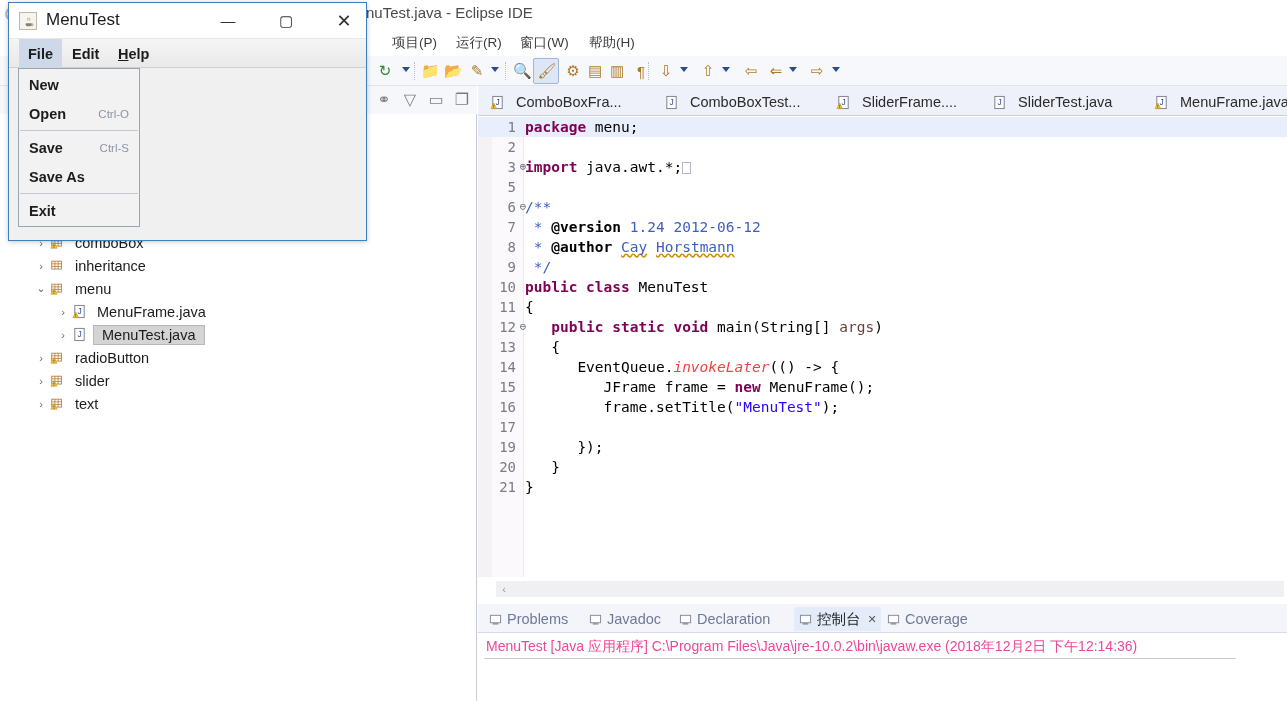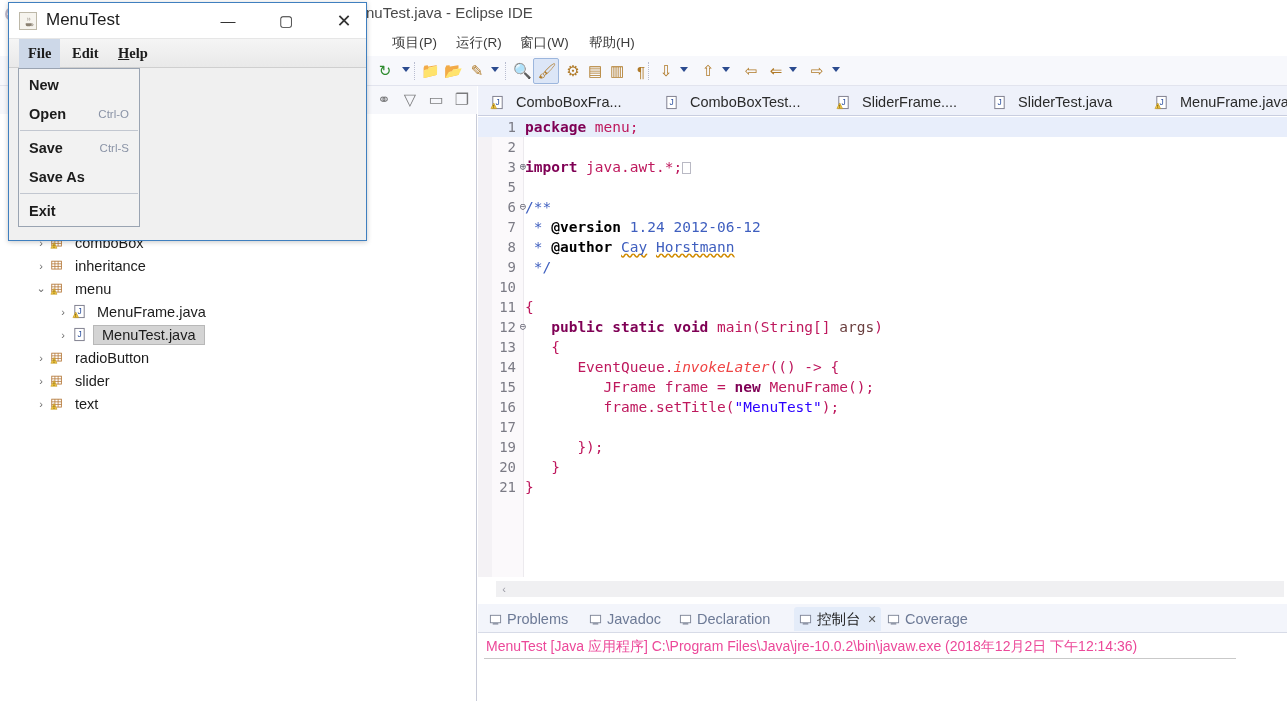--- a/index.html
+++ b/index.html
@@ -188,21 +188,21 @@
     line-height: 20px;
   }
   .ctext { position: absolute; left: 47px; }
   .kw   { color: #7f0055; font-weight: bold; }
   .jdoc { color: #3f5fbf; }
   .jtag { color: #000000; font-weight: bold; }
   .str  { color: #2a00ff; }
   .stat { color: #0000c0; font-style: italic; font-weight: bold; }
   .mth  { color: #ef4444; font-style: italic; }
   .parm { color: #6a3e3e; }
-  .plain{ color: #be185d; }
+  .plain{ color: #000000; }
   .spell { text-decoration: underline wavy #d08a00; text-decoration-skip-ink: none; }
   .blockbox {
     display: inline-block; width: 9px; height: 12px;
     border: 1px solid #b9b9c4; vertical-align: -2px;
   }
 
   .ed-hscroll {
     position: absolute; left: 18px; bottom: 4px;
     width: 788px; height: 16px;
     background: #f0f0f2;
@@ -284,21 +284,20 @@
     width: 357px; height: 29px;
     background: linear-gradient(#f5f5f5, #e9e9e9);
     border-bottom: 1px solid #cfcfcf;
   }
   .sw-menu {
     position: absolute; top: 0; height: 29px;
     display: flex; align-items: center;
     padding: 7px 9px;
     font-size: 14.5px; font-weight: bold; color: #1c1c1c;
     cursor: default;
-    font-family: Liberation Serif, serif;
   }
   .sw-menu.open { background: #cdd8e8; }
   .sw-content {
     position: absolute; left: 0; top: 65px;
     width: 357px; height: 172px;
     background: #f0f0f0;
   }
 
   
   .sw-popup {
@@ -636,21 +635,21 @@
         </div>
         <div class="code-lines" id="code-lines">
             <div class="cl cur"><span class="lnum">1</span><span class="ctext"><span class="kw">package</span><span class="plain"> menu;</span></span></div>
             <div class="cl"><span class="lnum">2</span><span class="ctext"></span></div>
             <div class="cl"><span class="lnum">3</span><span class="fold">⊕</span><span class="ctext"><span class="kw">import</span><span class="plain"> java.awt.*;</span><span class="blockbox"></span></span></div>
             <div class="cl"><span class="lnum">5</span><span class="ctext"></span></div>
             <div class="cl"><span class="lnum">6</span><span class="fold">⊖</span><span class="ctext"><span class="jdoc">/**</span></span></div>
             <div class="cl"><span class="lnum">7</span><span class="ctext"><span class="jdoc"> * </span><span class="jtag">@version</span><span class="jdoc"> 1.24 2012-06-12</span></span></div>
             <div class="cl"><span class="lnum">8</span><span class="ctext"><span class="jdoc"> * </span><span class="jtag">@author</span><span class="jdoc"> </span><span class="jdoc spell">Cay</span><span class="jdoc"> </span><span class="jdoc spell">Horstmann</span></span></div>
             <div class="cl"><span class="lnum">9</span><span class="ctext"><span class="jdoc"> */</span></span></div>
-            <div class="cl"><span class="lnum">10</span></div>
+            <div class="cl"><span class="lnum">10</span><span class="ctext"><span class="kw">public class</span><span class="plain"> MenuTest</span></span></div>
             <div class="cl"><span class="lnum">11</span><span class="ctext"><span class="plain">{</span></span></div>
             <div class="cl"><span class="lnum">12</span><span class="fold">⊖</span><span class="ctext"><span class="plain">   </span><span class="kw">public static void</span><span class="plain"> main(String[] </span><span class="parm">args</span><span class="plain">)</span></span></div>
             <div class="cl"><span class="lnum">13</span><span class="ctext"><span class="plain">   {</span></span></div>
             <div class="cl"><span class="lnum">14</span><span class="ctext"><span class="plain">      EventQueue.</span><span class="mth">invokeLater</span><span class="plain">(() -&gt; {</span></span></div>
             <div class="cl"><span class="lnum">15</span><span class="ctext"><span class="plain">         JFrame frame = </span><span class="kw">new</span><span class="plain"> MenuFrame();</span></span></div>
             <div class="cl"><span class="lnum">16</span><span class="ctext"><span class="plain">         frame.setTitle(</span><span class="str">"MenuTest"</span><span class="plain">);</span></span></div>
             <div class="cl"><span class="lnum">17</span></div>
             <div class="cl"><span class="lnum">19</span><span class="ctext"><span class="plain">      });</span></span></div>
             <div class="cl"><span class="lnum">20</span><span class="ctext"><span class="plain">   }</span></span></div>
             <div class="cl"><span class="lnum">21</span><span class="ctext"><span class="plain">}</span></span></div>

